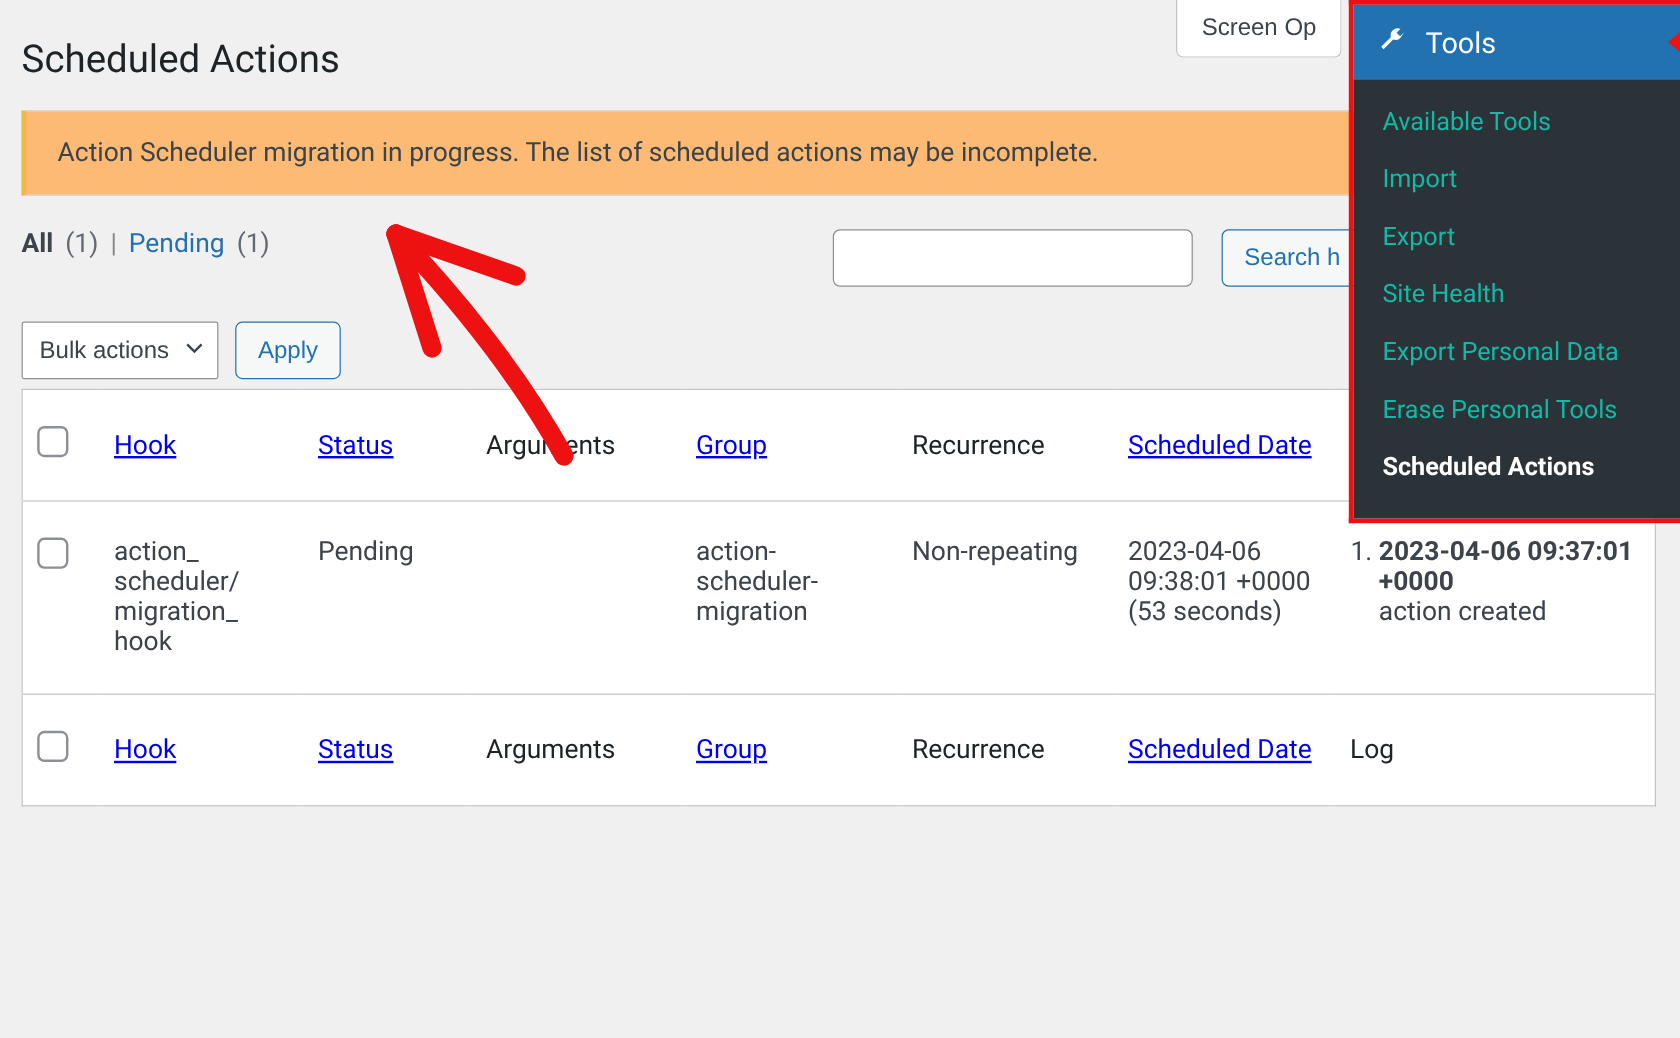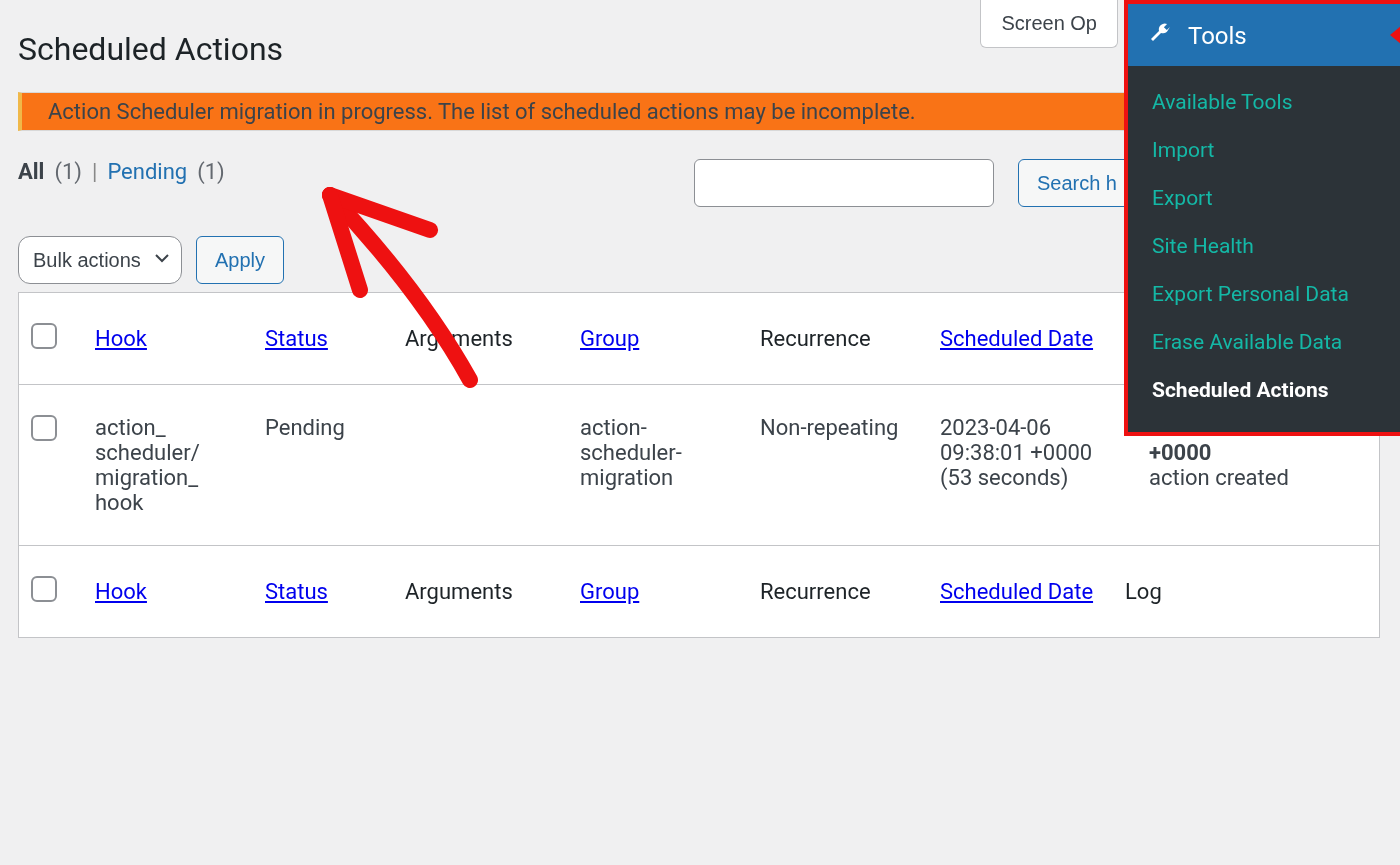--- a/index.html
+++ b/index.html
@@ -1,28 +1,28 @@
 <!DOCTYPE html>
 <html><head>
 <meta charset="utf-8">
 <style>
   html,body{margin:0;padding:0;font-family:-apple-system,BlinkMacSystemFont,"Segoe UI",Roboto,Helvetica,Arial,sans-serif;background:#f0f0f1;color:#3c434a}
   .page{position:relative;width:1400px;height:766px;overflow:hidden;box-sizing:border-box;padding:18px 0 0 18px}
   h1.page-title{font-size:32px;font-weight:400;margin:12px 0 24px 0;color:#1d2327}
-  .notice{background:#f97316;border:1px solid #d8d8d8;border-left:4px solid #f0b849;padding:6px 26px;font-size:22px;color:#3c434a;margin:0 0 28px 0;max-width:1118px}
+  .notice{background:#fdba74;border:1px solid #d8d8d8;border-left:4px solid #f0b849;padding:22px 26px;font-size:22px;color:#3c434a;margin:0 0 28px 0;max-width:1118px}
   .subsubsub{font-size:22px;color:#3c434a;display:flex;align-items:flex-end;gap:10px;margin-bottom:32px}
   .subsubsub a{color:#2271b1;text-decoration:none}
   .subsubsub .cnt{color:#646970}
   .subsubsub .divider{color:#888}
   .top-row{display:flex;align-items:flex-start;gap:22px;max-width:1118px}
   .search-wrap{margin-left:auto;display:flex;align-items:center;gap:24px}
   .search-wrap input[type=search]{height:48px;width:300px;border:1px solid #8c8f94;border-radius:6px;font-size:20px;padding:0 10px;box-sizing:border-box;background:#fff}
   .btn{height:48px;padding:0 18px;border:1px solid #2271b1;background:#f6f7f7;color:#2271b1;border-radius:6px;font-size:20px;cursor:pointer}
   .bulk-row{display:flex;align-items:center;gap:14px;margin-top:20px}
-  .select{height:48px;padding:0 40px 0 14px;border:1px solid #8c8f94;border-radius:12px;background:#fff;font-size:20px;color:#3c434a;appearance:none;position:relative}
+  .select{height:48px;padding:0 40px 0 14px;border:1px solid #8c8f94;border-radius:2px;background:#fff;font-size:20px;color:#3c434a;appearance:none;position:relative}
   .select-wrap{position:relative;display:inline-block}
   .select-wrap .chev{position:absolute;right:12px;top:50%;transform:translateY(-50%);pointer-events:none;color:#3c434a}
   table.wp-list{width:1362px;border-collapse:collapse;background:#fff;border:1px solid #c3c4c7;margin-top:8px;font-size:22px}
   table.wp-list thead th,table.wp-list tfoot th{font-weight:400;text-align:left;padding:30px 12px;border-bottom:1px solid #c3c4c7;color:#2271b1}
   table.wp-list thead th.nolink,table.wp-list tfoot th.nolink{color:#1d2327}
   table.wp-list tfoot th{border-bottom:none;border-top:1px solid #c3c4c7}
   table.wp-list td{padding:30px 12px;vertical-align:top;color:#3c434a;border:none}
   th.check-col,td.check-col{width:40px;padding-left:18px}
   .cb{width:26px;height:26px;border:2px solid #8c8f94;border-radius:6px;display:inline-block;box-sizing:border-box}
   .row-hook{color:#3c434a}
@@ -159,21 +159,21 @@
       </span>
       <span>Tools</span>
       <span class="tri"></span>
     </div>
     <ul id="tools-list">
         <li>Available Tools</li>
         <li>Import</li>
         <li>Export</li>
         <li>Site Health</li>
         <li>Export Personal Data</li>
-        <li>Erase Available Data</li>
+        <li>Erase Personal Tools</li>
         <li class="current">Scheduled Actions</li>
       </ul>
   </div>
 
   <svg class="annot" width="190" height="230">
     <g fill="none" stroke="#e11" stroke-width="16" stroke-linecap="round">
       <path d="M170 210 Q120 120 30 25"></path>
       <path d="M30 25 L130 60"></path>
       <path d="M30 25 L60 120"></path>
     </g>

